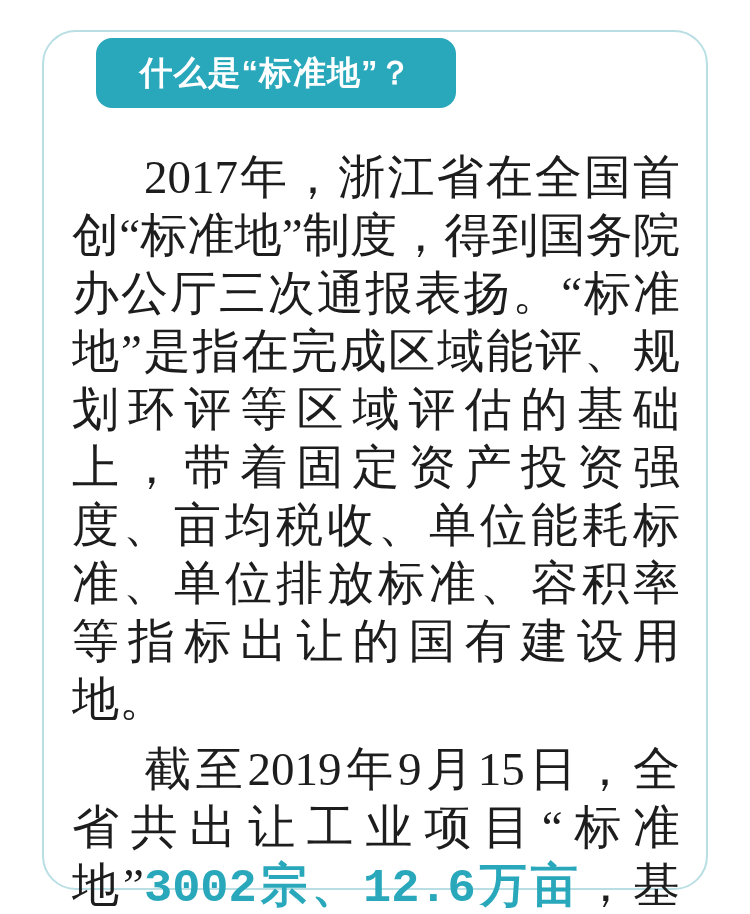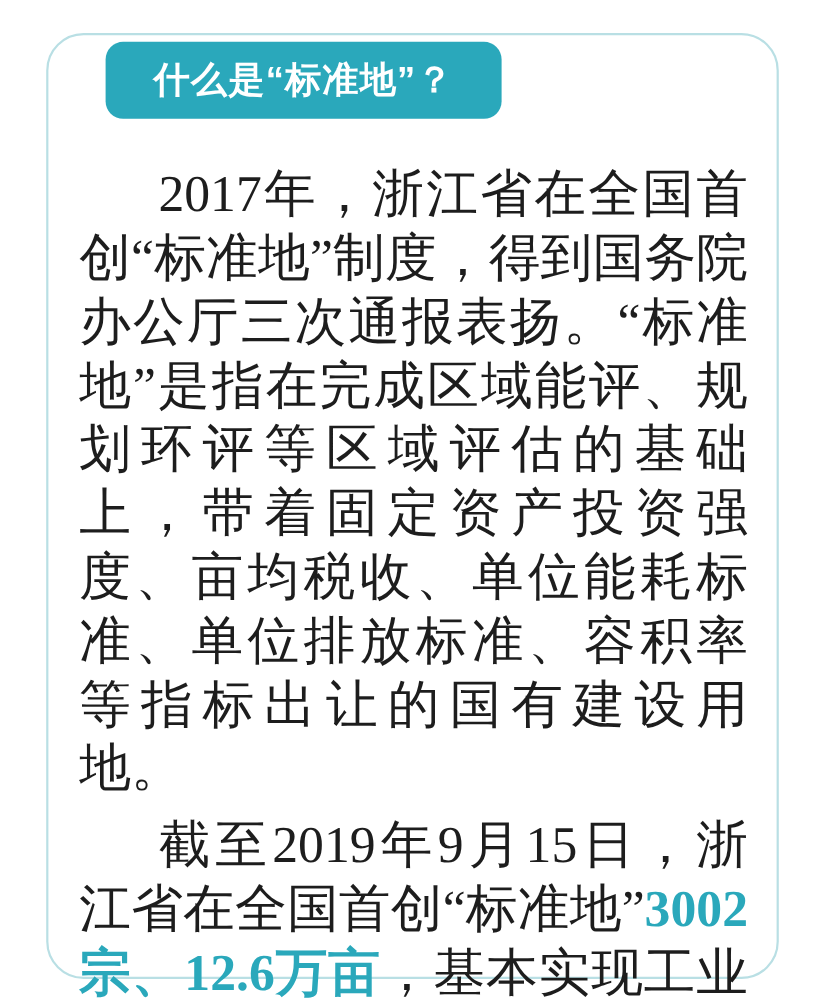--- a/index.html
+++ b/index.html
@@ -72,20 +72,21 @@
     letter-spacing: 0px;
     text-indent: 72px;
     font-family: "Liberation Serif", "DejaVu Serif", serif;
   }
   p.para + p.para {
     margin-top: 12px;
   }
   .hl {
     color: #2aa8bb;
     font-weight: bold;
+    font-family: Liberation Mono, monospace;
   }
   
   .bottom-accent {
     position: absolute;
     left: 44px;
     bottom: 22px;
     width: 662px;
     height: 3px;
     background: transparent;
   }
@@ -101,20 +102,20 @@
     <span class="title-pill-text">什么是“标准地”？</span>
   </div>
 
   <div class="body-area">
 
     <p class="para">
       <span>2017年，浙江省在全国首创“标准地”制度，得到国务院办公厅三次通报表扬。“标准地”是指在完成区域能评、规划环评等区域评估的基础上，带着固定资产投资强度、亩均税收、单位能耗标准、单位排放标准、容积率等指标出让的国有建设用地。</span>
     </p>
 
     <p class="para">
-      <span>截至2019年9月15日，浙江省在全国首创“标准地”</span><span class="hl">3002宗、12.6万亩</span><span>，基本实现工业用地“标准地”出让全覆盖。</span>
+      <span>截至2019年9月15日，全省共出让工业项目“标准地”</span><span class="hl">3002宗、12.6万亩</span><span>，基本实现工业用地“标准地”出让全覆盖。</span>
     </p>
 
   </div>
 
   <div class="bottom-accent"></div>
 
 </div>
 
 </body></html>

